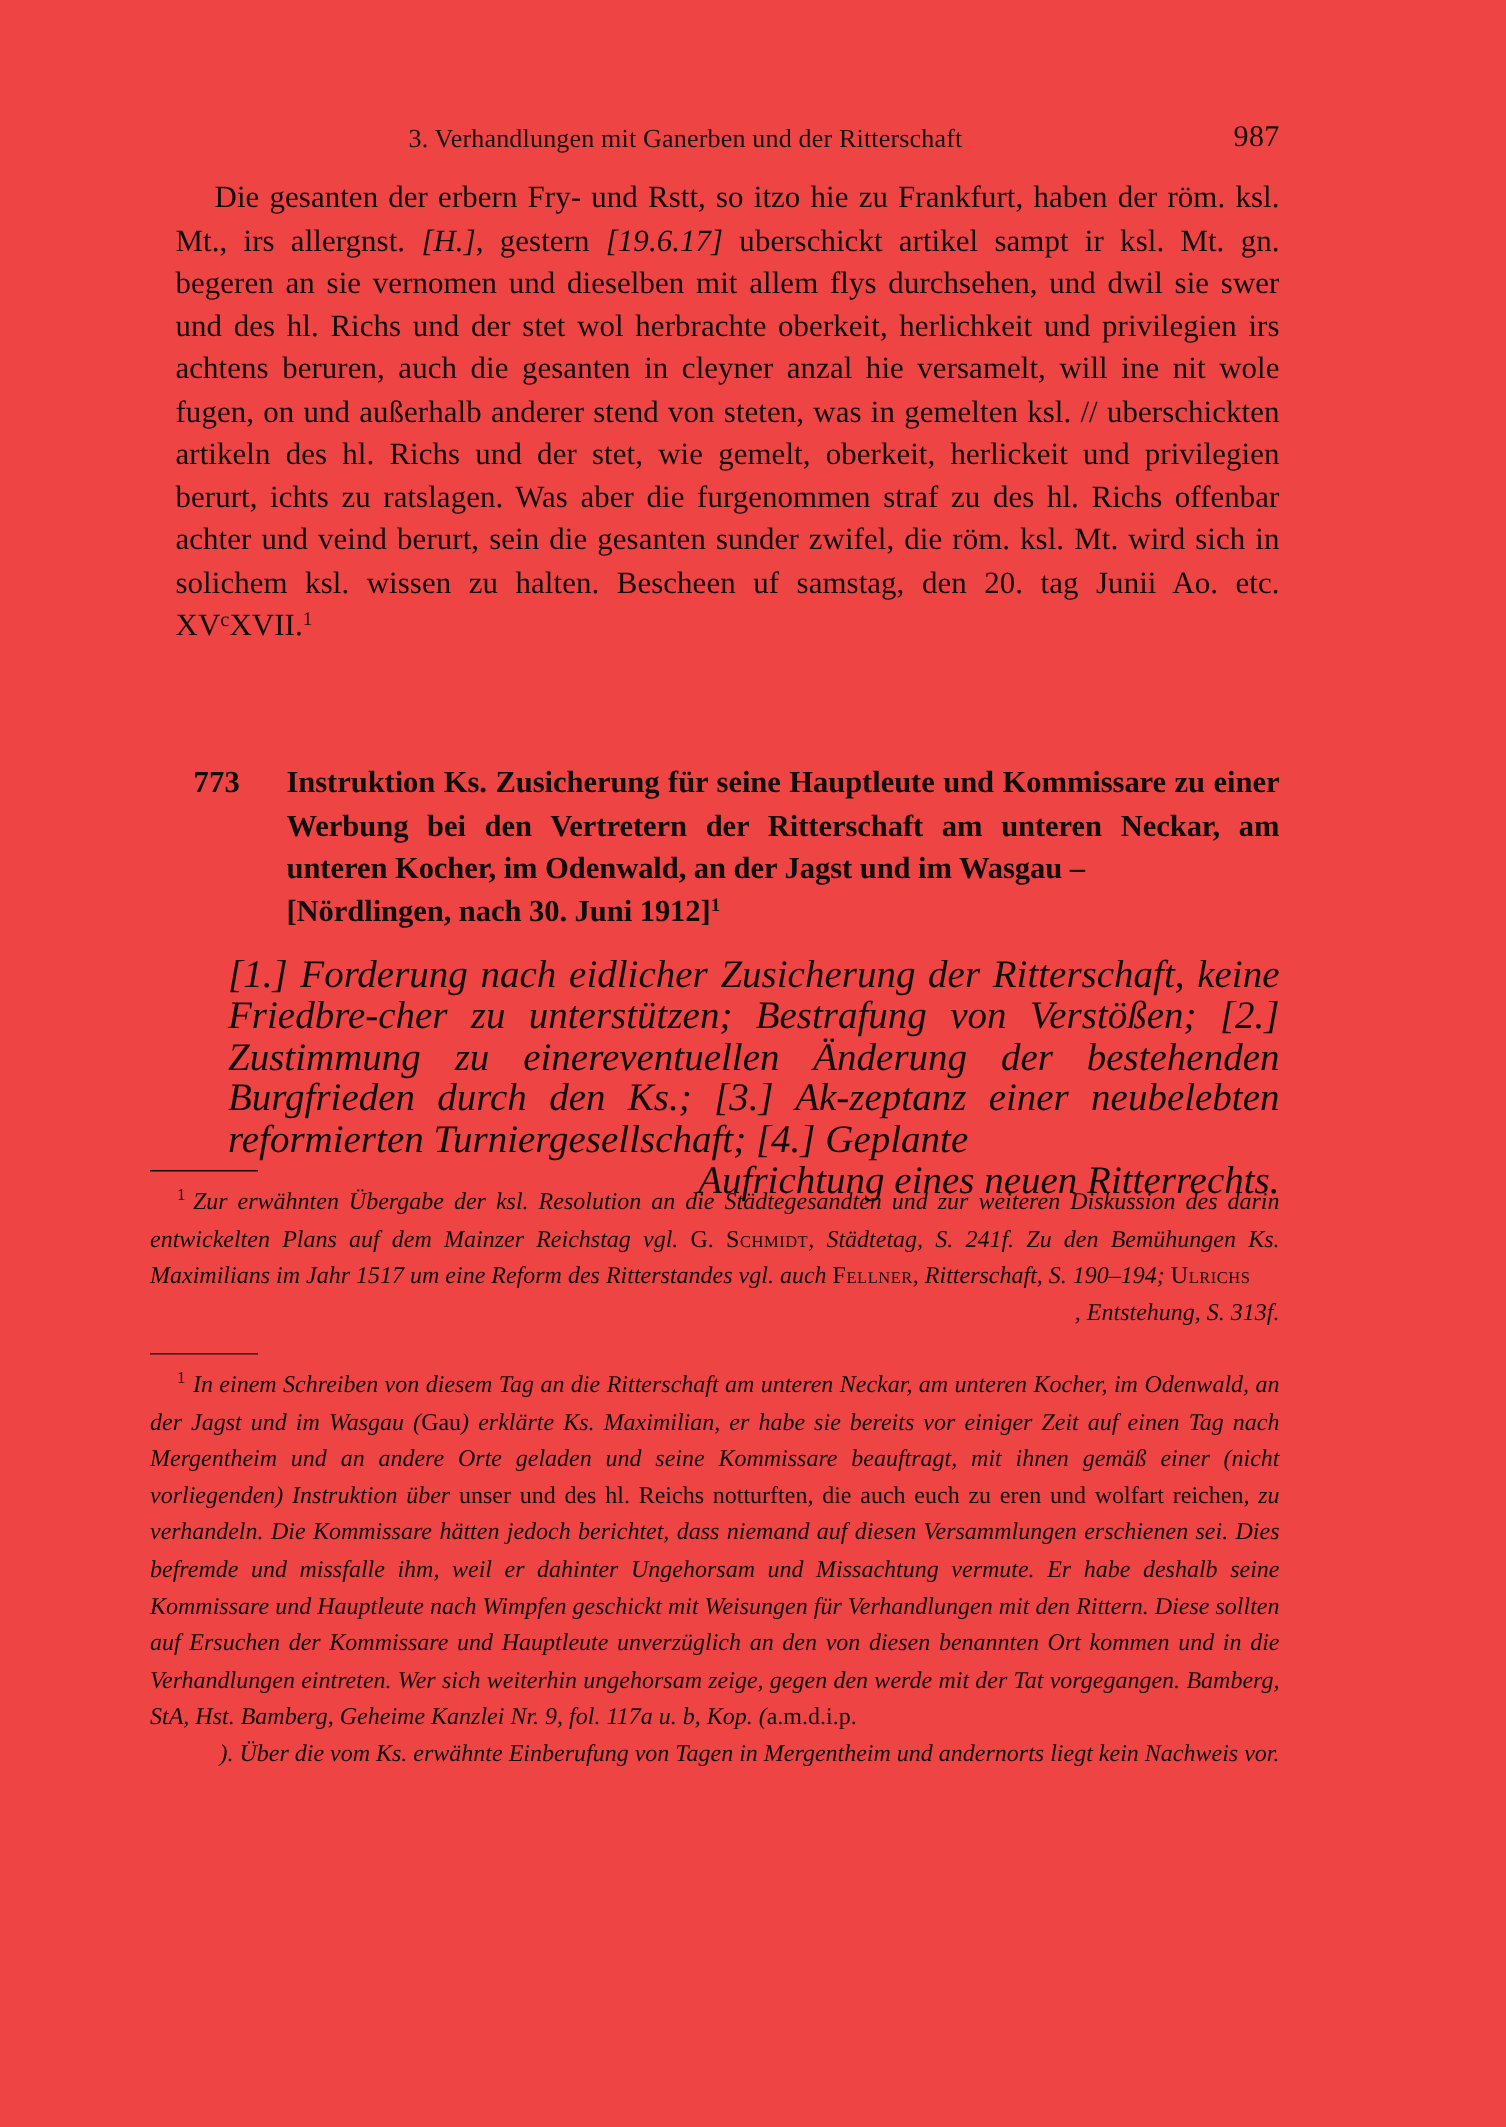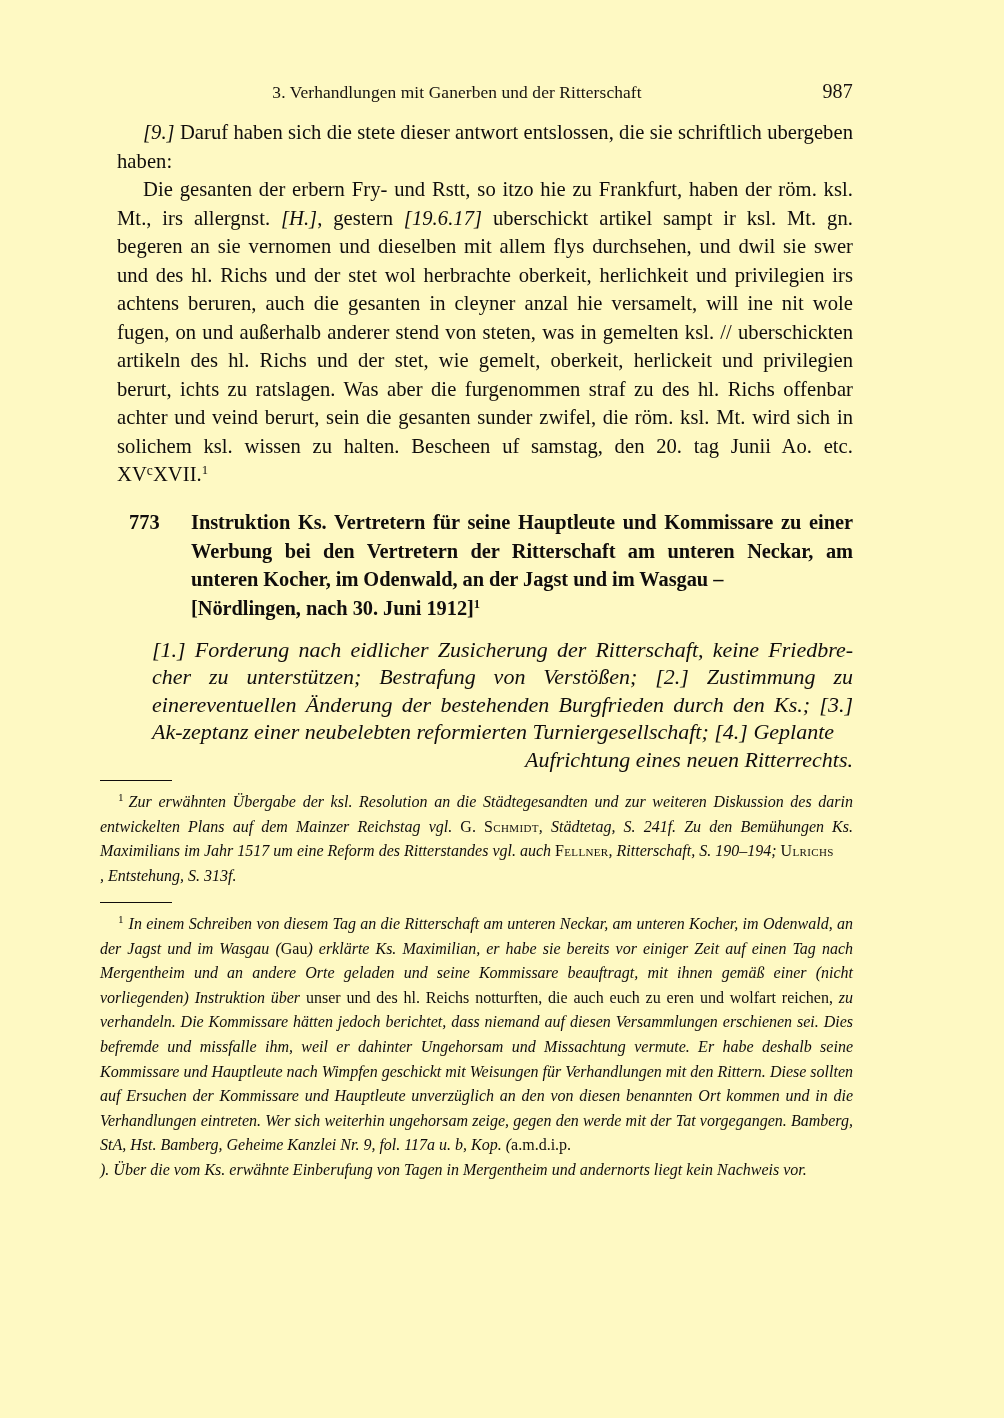--- a/index.html
+++ b/index.html
@@ -15,21 +15,21 @@
     color: #100d0c;
     overflow: hidden;
   }
 
   .page {
     position: absolute;
     left: 0;
     top: 0;
     width: 1004px;
     height: 1418px;
-    background: #fef9c3;
+    background: #ef4444;
   }
 
   
   .runhead {
     position: absolute;
     left: 117px;
     top: 80px;
     width: 736px;
     height: 24px;
     font-size: 17.4px;
@@ -120,21 +120,21 @@
     text-align: left;
   }
 
   
   .regest {
     position: absolute;
     left: 152px;
     top: 636px;
     width: 701px;
     font-style: italic;
-    font-size: 22px;
+    font-size: 26px;
     line-height: 27.4px;
     text-align: justify;
     text-justify: inter-word;
   }
   .regest .lastline {
     display: block;
     text-align: right;
   }
 
   
@@ -150,21 +150,21 @@
     left: 100px;
     width: 753px;
     font-style: italic;
     font-size: 16px;
     line-height: 24.6px;
     text-align: justify;
     text-justify: inter-word;
   }
   .fnote .lastline {
     display: block;
-    text-align: left;
+    text-align: right;
   }
   .fn-mark {
     font-style: normal;
     font-size: 0.70em;
     vertical-align: 0.50em;
     line-height: 0;
     padding-left: 18px;
     padding-right: 5px;
   }
   .rm { font-style: normal; }
@@ -185,30 +185,29 @@
 
 <div class="page">
 
   <div class="runhead">
     <span class="runhead-title">3. Verhandlungen mit Ganerben und der Ritterschaft</span>
     <span class="runhead-folio">987</span>
   </div>
 
   <div class="body-block">
 
-    <p class="btext indent"><span class="it">[9.]</span><span> Daruf haben sich die stete dieser antwort entslossen, die sie schriftlich ubergeben haben:</span></p>
 
     <p class="btext indent"><span>Die gesanten der erbern Fry- und Rstt, so itzo hie zu Frankfurt, haben der röm. ksl. Mt., irs allergnst. </span><span class="it">[H.]</span><span>, gestern </span><span class="it">[19.6.17]</span><span> uberschickt artikel sampt ir ksl. Mt. gn. begeren an sie vernomen und dieselben mit allem flys durchsehen, und dwil sie swer und des hl. Richs und der stet wol herbrachte oberkeit, herlichkeit und privilegien irs achtens beruren, auch die gesanten in cleyner anzal hie versamelt, will ine nit wole fugen, on und außerhalb anderer stend von steten, was in gemelten ksl. // uberschickten artikeln des hl. Richs und der stet, wie gemelt, oberkeit, herlickeit und privilegien berurt, ichts zu ratslagen. Was aber die furgenommen straf zu des hl. Richs offenbar achter und veind berurt, sein die gesanten sunder zwifel, die röm. ksl. Mt. wird sich in solichem ksl. wissen zu halten. Bescheen uf samstag, den 20. tag Junii Ao. etc. XV</span><span class="supc">c</span><span>XVII.</span><span class="sup">1</span></p>
 
   </div>
 
   <div class="entry">
     <div class="entry-row">
       <div class="entry-no">773</div>
-      <div class="entry-title"><span>Instruktion Ks. Vertretern für seine Hauptleute und Kommissare zu</span> <span>einer Werbung bei den Vertretern der Ritterschaft am unteren Neckar,</span> <span>am unteren Kocher, im Odenwald, an der Jagst und im Wasgau –</span><span class="lastline"><span>[Nördlingen, nach 30. Juni 1912]</span><span class="sup">1</span></span></div>
+      <div class="entry-title"><span>Instruktion Ks. Zusicherung für seine Hauptleute und Kommissare zu</span> <span>einer Werbung bei den Vertretern der Ritterschaft am unteren Neckar,</span> <span>am unteren Kocher, im Odenwald, an der Jagst und im Wasgau –</span><span class="lastline"><span>[Nördlingen, nach 30. Juni 1912]</span><span class="sup">1</span></span></div>
     </div>
   </div>
 
   <div class="regest"><span>[1.] Forderung nach eidlicher Zusicherung der Ritterschaft, keine Friedbre-</span><span>cher zu unterstützen; Bestrafung von Verstößen; [2.] Zustimmung zu einer</span><span>eventuellen Änderung der bestehenden Burgfrieden durch den Ks.; [3.] Ak-</span><span>zeptanz einer neubelebten reformierten Turniergesellschaft; [4.] Geplante</span><span class="lastline">Aufrichtung eines neuen Ritterrechts.</span></div>
 
   <div class="fnrule" id="fnrule-1"></div>
   <div class="fnote" id="fnote-1"><span class="fn-mark">1</span><span>Zur erwähnten Übergabe der ksl. Resolution an die Städtegesandten und zur weiteren Diskussion des darin entwickelten Plans auf dem Mainzer Reichstag vgl. </span><span class="rm">G.</span> <span class="sc">Schmidt</span><span>, Städtetag, S. 241f. Zu den Bemühungen Ks. Maximilians im Jahr 1517 um eine Reform des Ritterstandes vgl. auch </span><span class="sc">Fellner</span><span>, Ritterschaft, S. 190–194; </span><span class="sc">Ulrichs</span><span class="lastline">, Entstehung, S. 313f.</span></div>
 
   <div class="fnrule" id="fnrule-2"></div>
   <div class="fnote" id="fnote-2"><span class="fn-mark">1</span><span>In einem Schreiben von diesem Tag an die Ritterschaft am unteren Neckar, am unteren Kocher, im Odenwald, an der Jagst und im Wasgau (</span><span class="rm">Gau</span><span>) erklärte Ks. Maximilian, er habe sie bereits vor einiger Zeit auf einen Tag nach Mergentheim und an andere Orte geladen und seine Kommissare beauftragt, mit ihnen gemäß einer (nicht vorliegenden) Instruktion über </span><span class="rm">unser und des hl. Reichs notturften, die auch euch zu eren und wolfart reichen,</span><span> zu verhandeln. Die Kommissare hätten jedoch berichtet, dass niemand auf diesen Versammlungen erschienen sei. Dies befremde und missfalle ihm, weil er dahinter Ungehorsam und Missachtung vermute. Er habe deshalb seine Kommissare und Hauptleute nach Wimpfen geschickt mit Weisungen für Verhandlungen mit den Rittern. Diese sollten auf Ersuchen der Kommissare und Hauptleute unverzüglich an den von diesen benannten Ort kommen und in die Verhandlungen eintreten. Wer sich weiterhin ungehorsam zeige, gegen den werde mit der Tat vorgegangen. Bamberg, StA, Hst. Bamberg, Geheime Kanzlei Nr. 9, fol. 117a u. b, Kop. (</span><span class="rm">a.m.d.i.p.</span><span class="lastline">). Über die vom Ks. erwähnte Einberufung von Tagen in Mergentheim und andernorts liegt kein Nachweis vor.</span></div>

